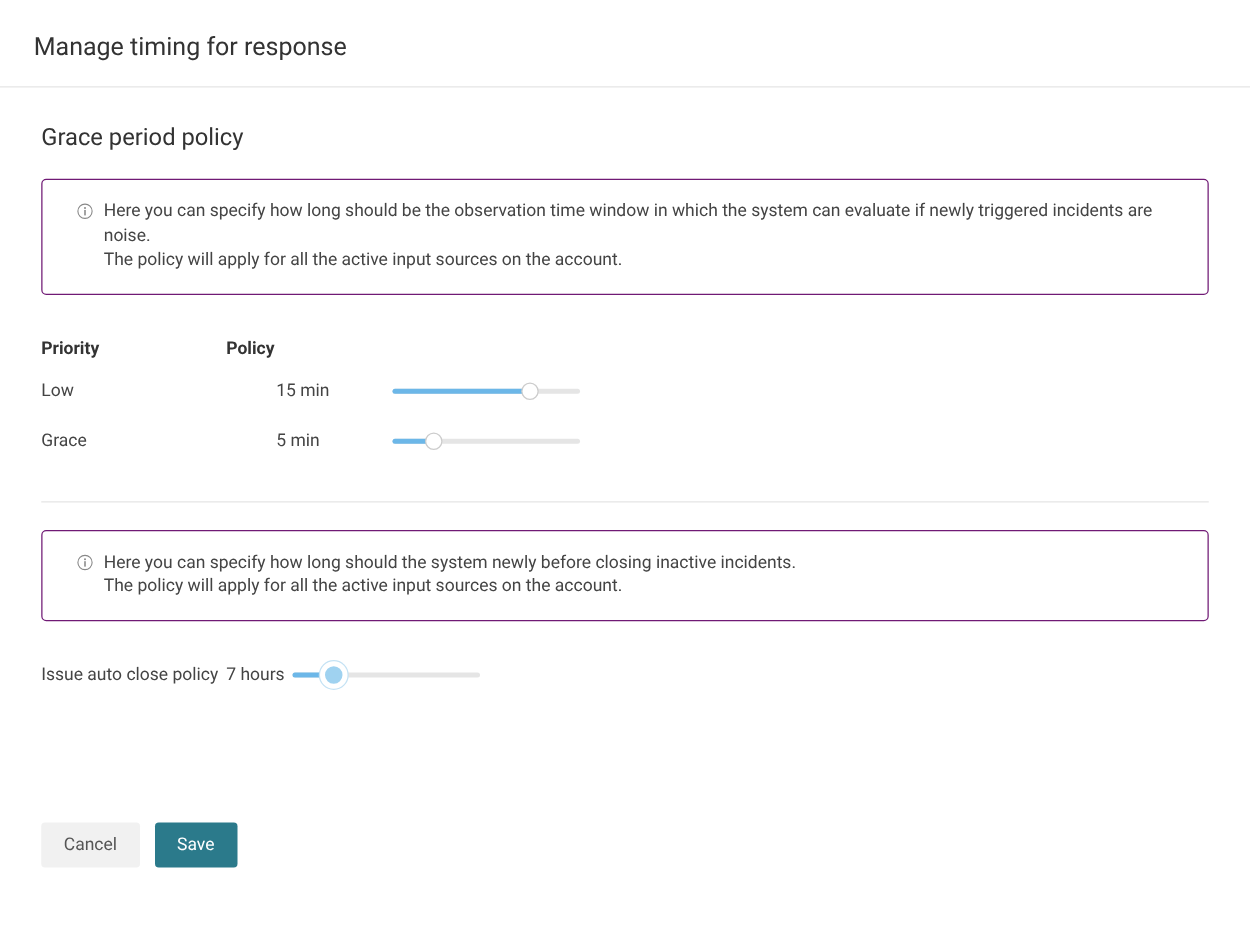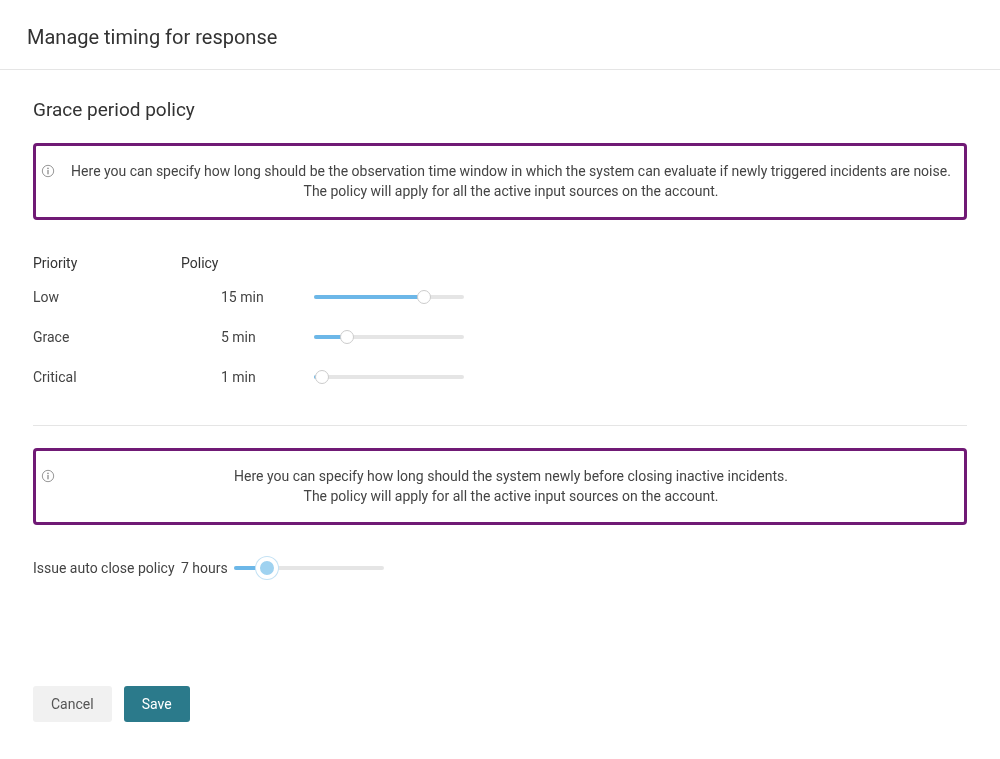--- a/index.html
+++ b/index.html
@@ -27,26 +27,25 @@
     .content {
       padding: 28px 33px 30px 33px;
     }
     .section-title {
       font-size: 19px;
       font-weight: 400;
       color: #333;
       margin-bottom: 22px;
     }
     .info-box {
-      border: 3px solid #701a75;
+      border: 1px solid #701a75;
       border-radius: 4px;
-      padding: 16px 2px;
+      padding: 16px 27px;
       margin-bottom: 35px;
       position: relative;
-      text-align: center;
     }
     .info-icon {
       display: inline-block;
       width: 14px;
       height: 14px;
       vertical-align: top;
       margin-right: 4px;
       margin-top: 2px;
     }
     .info-icon svg {
@@ -59,21 +58,21 @@
       width: calc(100% - 28px);
       vertical-align: top;
       font-size: 14px;
       line-height: 1.4;
       color: #444;
     }
     .header-row {
       display: flex;
       margin-bottom: 18px;
       font-size: 14px;
-      font-weight: 400;
+      font-weight: 700;
       color: #333;
     }
     .col-priority {
       width: 148px;
     }
     .col-policy-label {
       width: 53px;
     }
     .col-policy-value {
       width: 53px;
@@ -216,31 +215,20 @@
     <div class="col-policy-value">5 min</div>
     <div class="col-slider">
       <div class="slider">
         <div class="slider-track"></div>
         <div class="slider-fill" style="width:22%"></div>
         <div class="slider-thumb" style="left:22%"></div>
       </div>
     </div>
   </div>
 
-  <div class="row-item">
-    <div class="col-priority">Critical</div>
-    <div class="col-policy-value">1 min</div>
-    <div class="col-slider">
-      <div class="slider">
-        <div class="slider-track"></div>
-        <div class="slider-fill" style="width:3%"></div>
-        <div class="slider-thumb" style="left:5%"></div>
-      </div>
-    </div>
-  </div>
 
   <hr class="section-divider">
 
   <div class="info-box">
     <span class="info-icon">
       <svg viewBox="0 0 16 16">
           <circle cx="8" cy="8" r="6.5" fill="none" stroke="#888" stroke-width="1"></circle>
           <circle cx="8" cy="5" r="0.9" fill="#888"></circle>
           <rect x="7.3" y="6.8" width="1.4" height="5" fill="#888"></rect>
         </svg>

